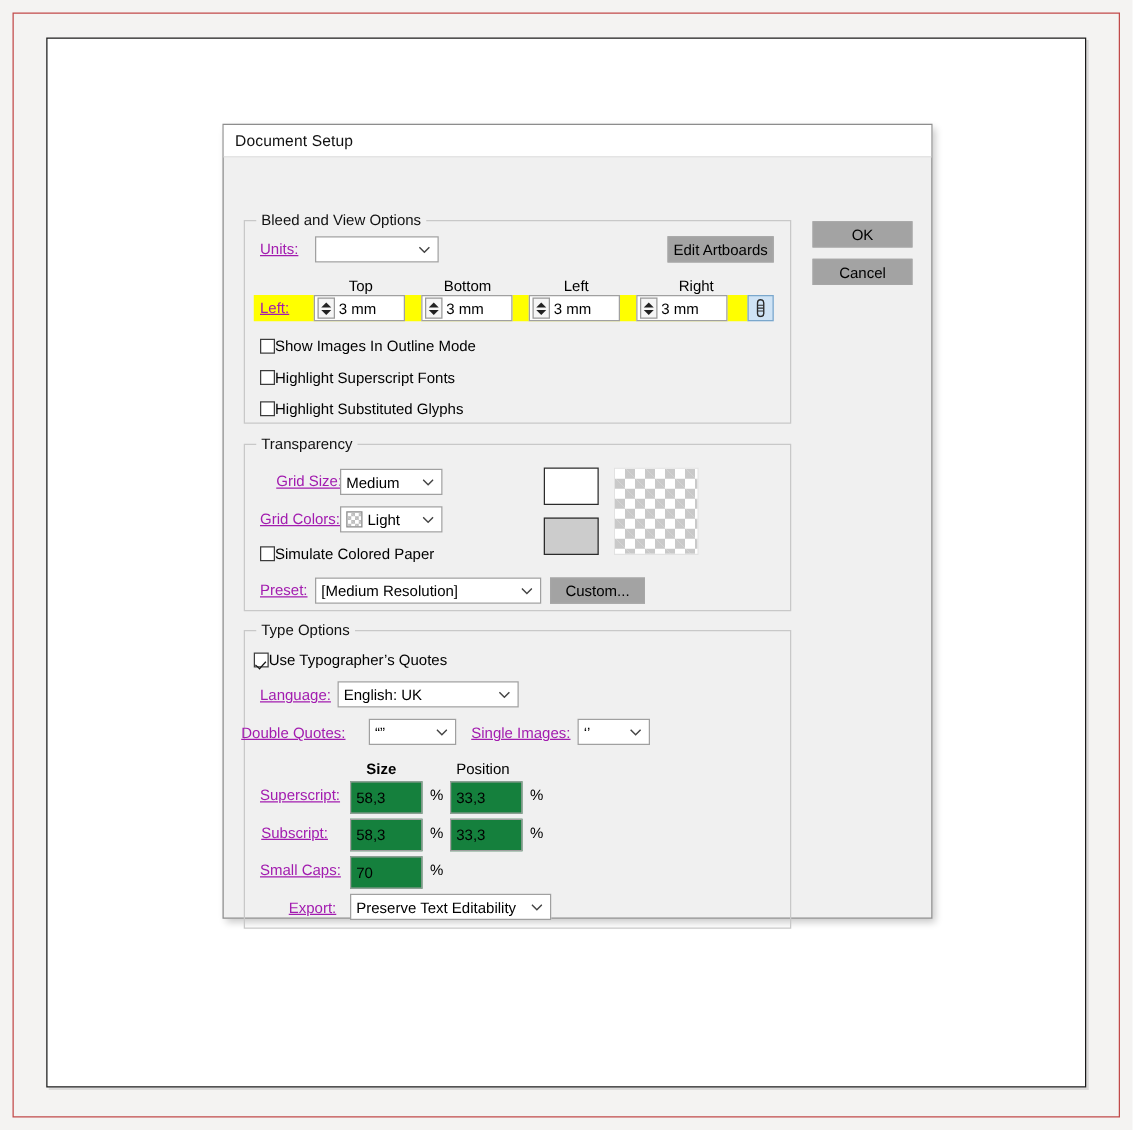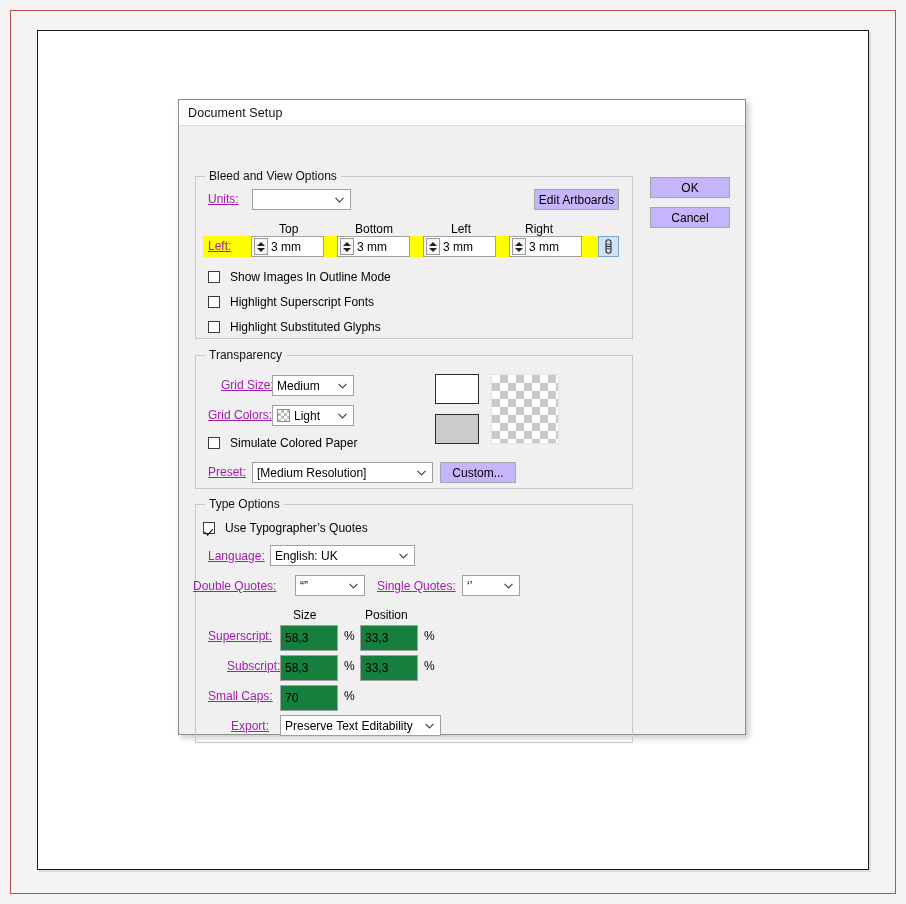--- a/index.html
+++ b/index.html
@@ -106,35 +106,35 @@
     border:1px solid #9a9a9a; background:#f6f6f6;
     display:flex; flex-direction:column; align-items:center; justify-content:center;
     gap:2px; flex:0 0 auto;
   }
   .spin .arrows i{ display:block; width:0;height:0;}
   .spin .arrows i.up{ border-left:4px solid transparent;border-right:4px solid transparent;border-bottom:4px solid #222;}
   .spin .arrows i.dn{ border-left:4px solid transparent;border-right:4px solid transparent;border-top:4px solid #222;}
   .spin .v{ font-size:12px; }
 
   
-  .cb{ display:flex; align-items:center; gap:10px; }
+  .cb{ display:flex; align-items:center; gap:0; }
   .cb .box{
     width:12px;height:12px;border:1px solid #3c3c3c;background:#fff;
     position:relative; flex:0 0 auto;
   }
   .cb .box.checked::after{
     content:""; position:absolute; left:2px; top:4px;
     width:4px;height:7px; border:solid #111; border-width:0 1.6px 1.6px 0;
     transform:rotate(42deg);
   }
   .cb .txt{ font-size:12px; }
 
   
   .btn{
-    background:#c4b5fd; border:1px solid #a6a6a6;
+    background:#a3a3a3; border:1px solid #a6a6a6;
     font-size:12px; color:#000;
     display:flex;align-items:center;justify-content:center;
     height:21px;
   }
   .btn.right-btn{ position:absolute; }
 
   
   .hl{ background:#ffff00; }
 
   
@@ -207,21 +207,21 @@
       </span>
     </div>
 
     <div class="btn" style="position:absolute; left:355px; top:63px; width:85px;">
       <span>Edit Artboards</span>
     </div>
 
     <span class="colhdr" style="left:100px; top:96px;">Top</span>
     <span class="colhdr" style="left:176px; top:96px;">Bottom</span>
     <span class="colhdr" style="left:272px; top:96px;">Left</span>
-    <span class="colhdr" style="left:346px; top:96px;">Right</span>
+    <span class="colhdr" style="left:364px; top:96px;">Right</span>
 
     <div class="hl" style="position:absolute; left:24px; top:110px; width:396px; height:21px;"></div>
 
     <span class="lbl" style="position:absolute; left:29px; top:113px;">Left:</span>
 
     <div class="spin" style="position:absolute; left:72px; top:110px;">
       <span class="arrows">
           <i class="up"></i>
           <i class="dn"></i>
         </span>
@@ -339,44 +339,44 @@
 
     <span class="lbl" style="position:absolute; left:14px; top:453px;">Double Quotes:</span>
     <div class="combo" style="position:absolute; left:116px; top:449px; width:70px;">
       <span>“”</span>
       <span class="chev">
         <svg width="9" height="6" viewBox="0 0 9 6">
             <path d="M0.5 0.8 L4.5 4.8 L8.5 0.8" fill="none" stroke="#444" stroke-width="1.2"></path>
           </svg>
       </span>
     </div>
-    <span class="lbl" style="position:absolute; left:198px; top:453px;">Single Quotes:</span>
+    <span class="lbl" style="position:absolute; left:198px; top:453px;">Single Images:</span>
     <div class="combo" style="position:absolute; left:283px; top:449px; width:58px;">
       <span>‘’</span>
       <span class="chev">
         <svg width="9" height="6" viewBox="0 0 9 6">
             <path d="M0.5 0.8 L4.5 4.8 L8.5 0.8" fill="none" stroke="#444" stroke-width="1.2"></path>
           </svg>
       </span>
     </div>
 
-    <span class="colhdr" style="left:114px; top:482px;">Size</span>
+    <span class="colhdr" style="left:114px; top:482px;font-weight:bold;">Size</span>
     <span class="colhdr" style="left:186px; top:482px;">Position</span>
 
     <span class="lbl" style="position:absolute; left:29px; top:503px;">Superscript:</span>
     <div class="tinput" style="position:absolute; left:101px; top:499px; width:58px;">
       <span>58,3</span>
     </div>
     <span class="pct" style="position:absolute; left:165px; top:503px;">%</span>
     <div class="tinput" style="position:absolute; left:181px; top:499px; width:58px;">
       <span>33,3</span>
     </div>
     <span class="pct" style="position:absolute; left:245px; top:503px;">%</span>
 
-    <span class="lbl" style="position:absolute; left:48px; top:533px;">Subscript:</span>
+    <span class="lbl" style="position:absolute; left:30px; top:533px;">Subscript:</span>
     <div class="tinput" style="position:absolute; left:101px; top:529px; width:58px;">
       <span>58,3</span>
     </div>
     <span class="pct" style="position:absolute; left:165px; top:533px;">%</span>
     <div class="tinput" style="position:absolute; left:181px; top:529px; width:58px;">
       <span>33,3</span>
     </div>
     <span class="pct" style="position:absolute; left:245px; top:533px;">%</span>
 
     <span class="lbl" style="position:absolute; left:29px; top:563px;">Small Caps:</span>

